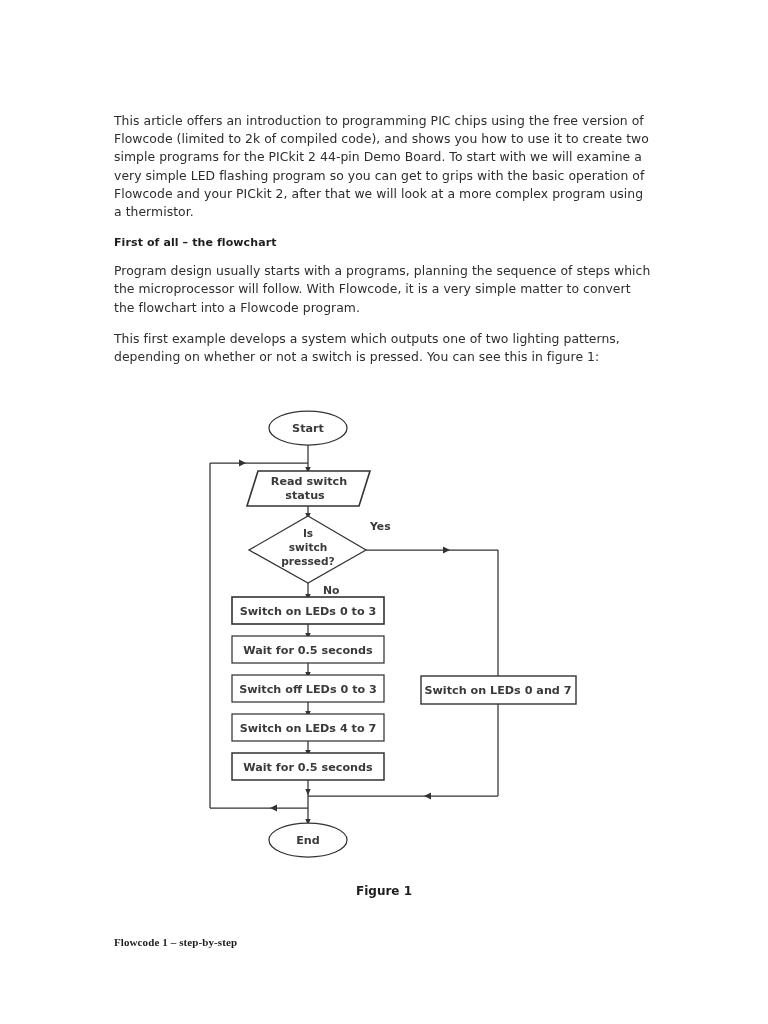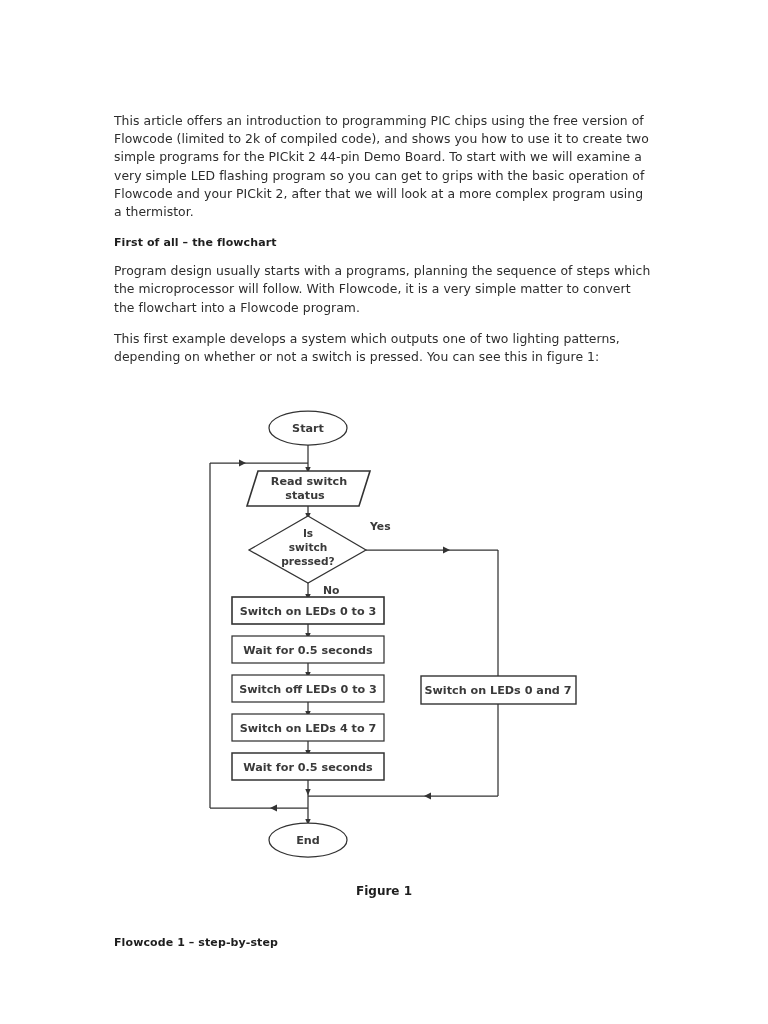--- a/index.html
+++ b/index.html
@@ -91,20 +91,21 @@
   }
 
   .bottom-block {
     position: absolute;
     left: 114px;
     top: 921px;
     width: 540px;
   }
   .bottom-block h2.section-heading {
     margin-bottom: 18px;
+    font-family: Liberation Serif, serif;
   }
   .bottom-block p.body-text {
     margin-bottom: 0;
   }
 </style>
 </head>
 <body>
 
 <div class="page">
 

